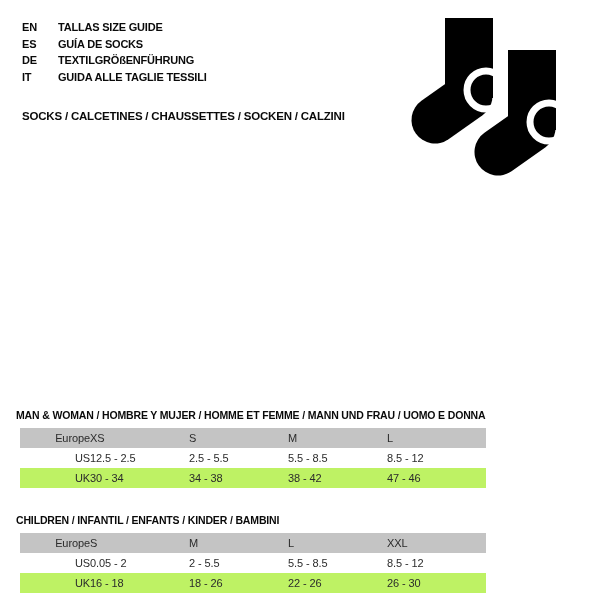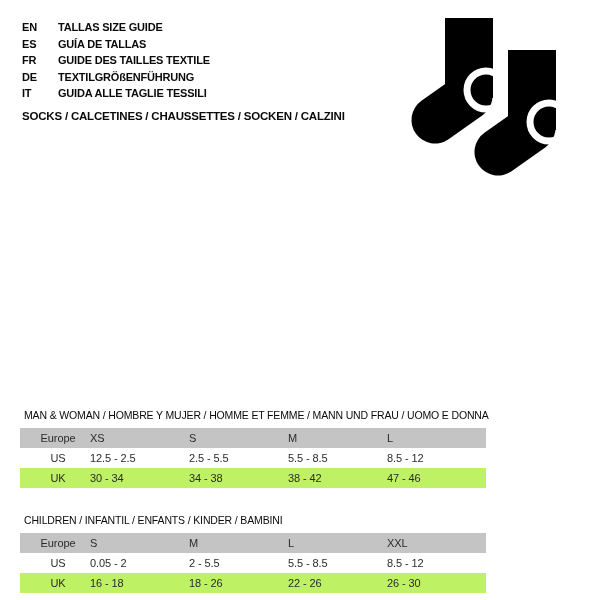--- a/index.html
+++ b/index.html
@@ -31,61 +31,57 @@
     position: absolute; left: 22px; top: 110px;
     font-size: 11.5px; font-weight: bold; letter-spacing: -0.2px;
     color: #0a0a0a; white-space: nowrap;
   }
 
   
   .socks-svg { position: absolute; left: 398px; top: 5px; }
 
   
   .tbl-title {
-    position: absolute; left: 24px;
-    font-size: 10.5px; font-weight: normal; letter-spacing: -0.15px;
+    position: absolute; left: 16px;
+    font-size: 10.5px; font-weight: bold; letter-spacing: -0.15px;
     color: #0a0a0a; white-space: nowrap;
   }
   .tbl-title.t1 { top: 409px; }
   .tbl-title.t2 { top: 514px; }
 
   table.size-table {
     position: absolute; left: 20px;
     width: 466px; border-collapse: collapse; table-layout: fixed;
     font-size: 11px; color: #2b2b2b; letter-spacing: -0.1px;
   }
   table.size-table.t1 { top: 428px; }
   table.size-table.t2 { top: 533px; }
 
   .size-table th, .size-table td {
     height: 20px; font-weight: normal; text-align: left;
     padding: 0; vertical-align: middle;
   }
-  .size-table .c0 { width: 70px; text-align: center; padding-left: 6px; }
+  .size-table .c0 { width: 70px; text-align: right; padding-left: 6px; }
   .size-table thead tr { background: #c4c4c4; }
   .size-table tbody tr.row-us { background: #ffffff; }
   .size-table tbody tr.row-uk { background: #bef264; }
 </style>
 </head>
 <body>
 
 <div class="page">
 
   <div class="lang-block">
     <div class="lang-row">
       <span class="lang-code">EN</span>
       <span class="lang-label">TALLAS SIZE GUIDE</span>
     </div>
     <div class="lang-row">
       <span class="lang-code">ES</span>
-      <span class="lang-label">GUÍA DE TALLAS</span>
-    </div>
-    <div class="lang-row">
-      <span class="lang-code">FR</span>
-      <span class="lang-label">GUIDE DES TAILLES TEXTILE</span>
+      <span class="lang-label">GUÍA DE SOCKS</span>
     </div>
     <div class="lang-row">
       <span class="lang-code">DE</span>
       <span class="lang-label">TEXTILGRÖßENFÜHRUNG</span>
     </div>
     <div class="lang-row">
       <span class="lang-code">IT</span>
       <span class="lang-label">GUIDA ALLE TAGLIE TESSILI</span>
     </div>
   </div>

